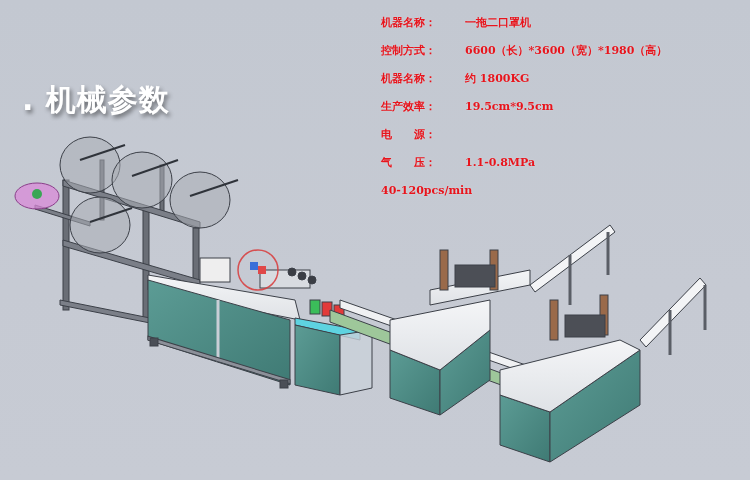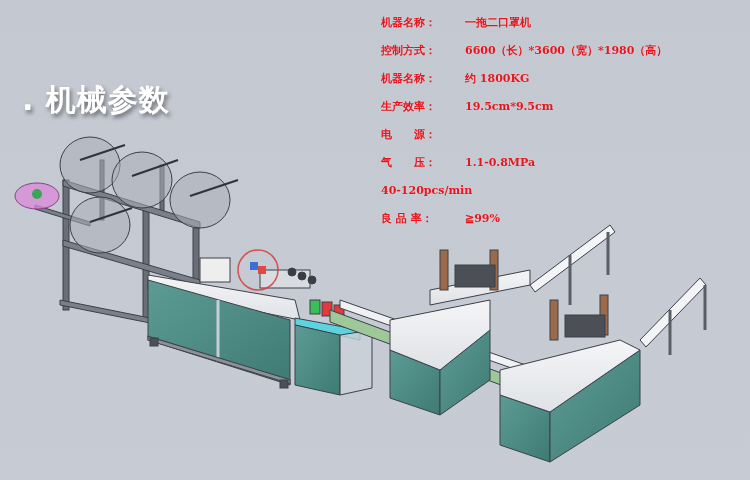--- a/index.html
+++ b/index.html
@@ -167,18 +167,14 @@
     <div class="spec-row">
       <span class="spec-label">电　　源：</span>
     </div>
     <div class="spec-row">
       <span class="spec-label">气　　压：</span>
       <span class="spec-value">1.1-0.8MPa</span>
     </div>
     <div class="spec-row">
       <span class="spec-value">40-120pcs/min</span>
     </div>
-    <div class="spec-row">
-      <span class="spec-label">良 品 率：</span>
-      <span class="spec-value">≧99%</span>
-    </div>
   </div>
 </div>
 
 </body></html>

